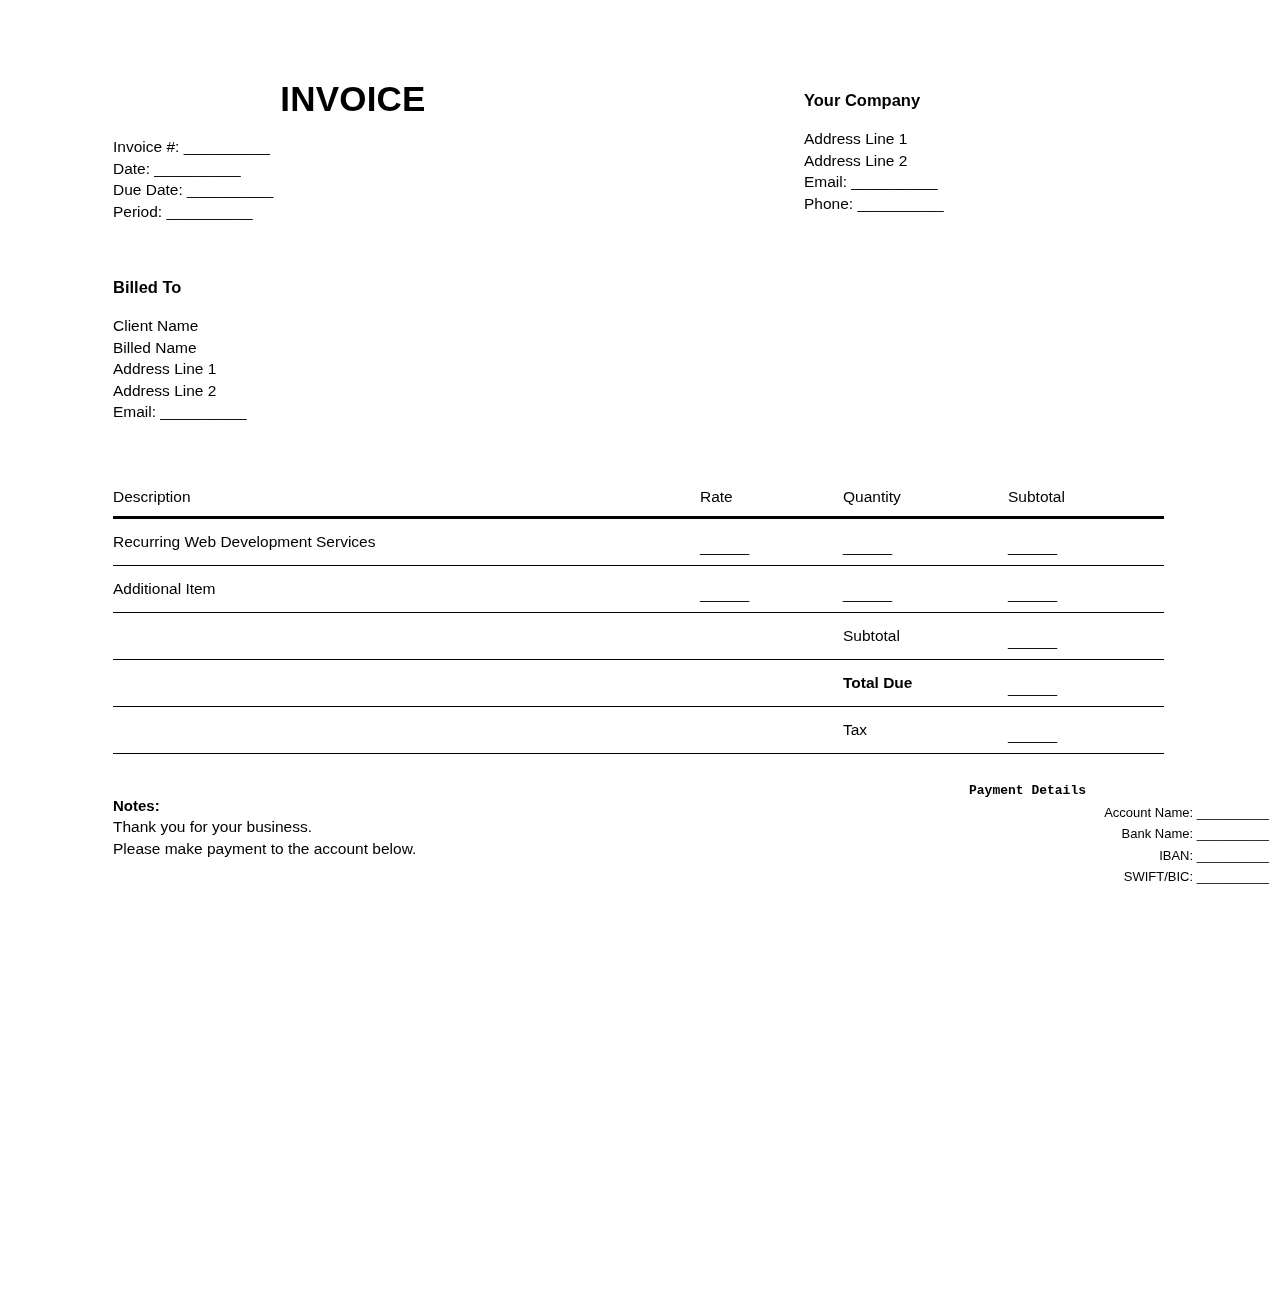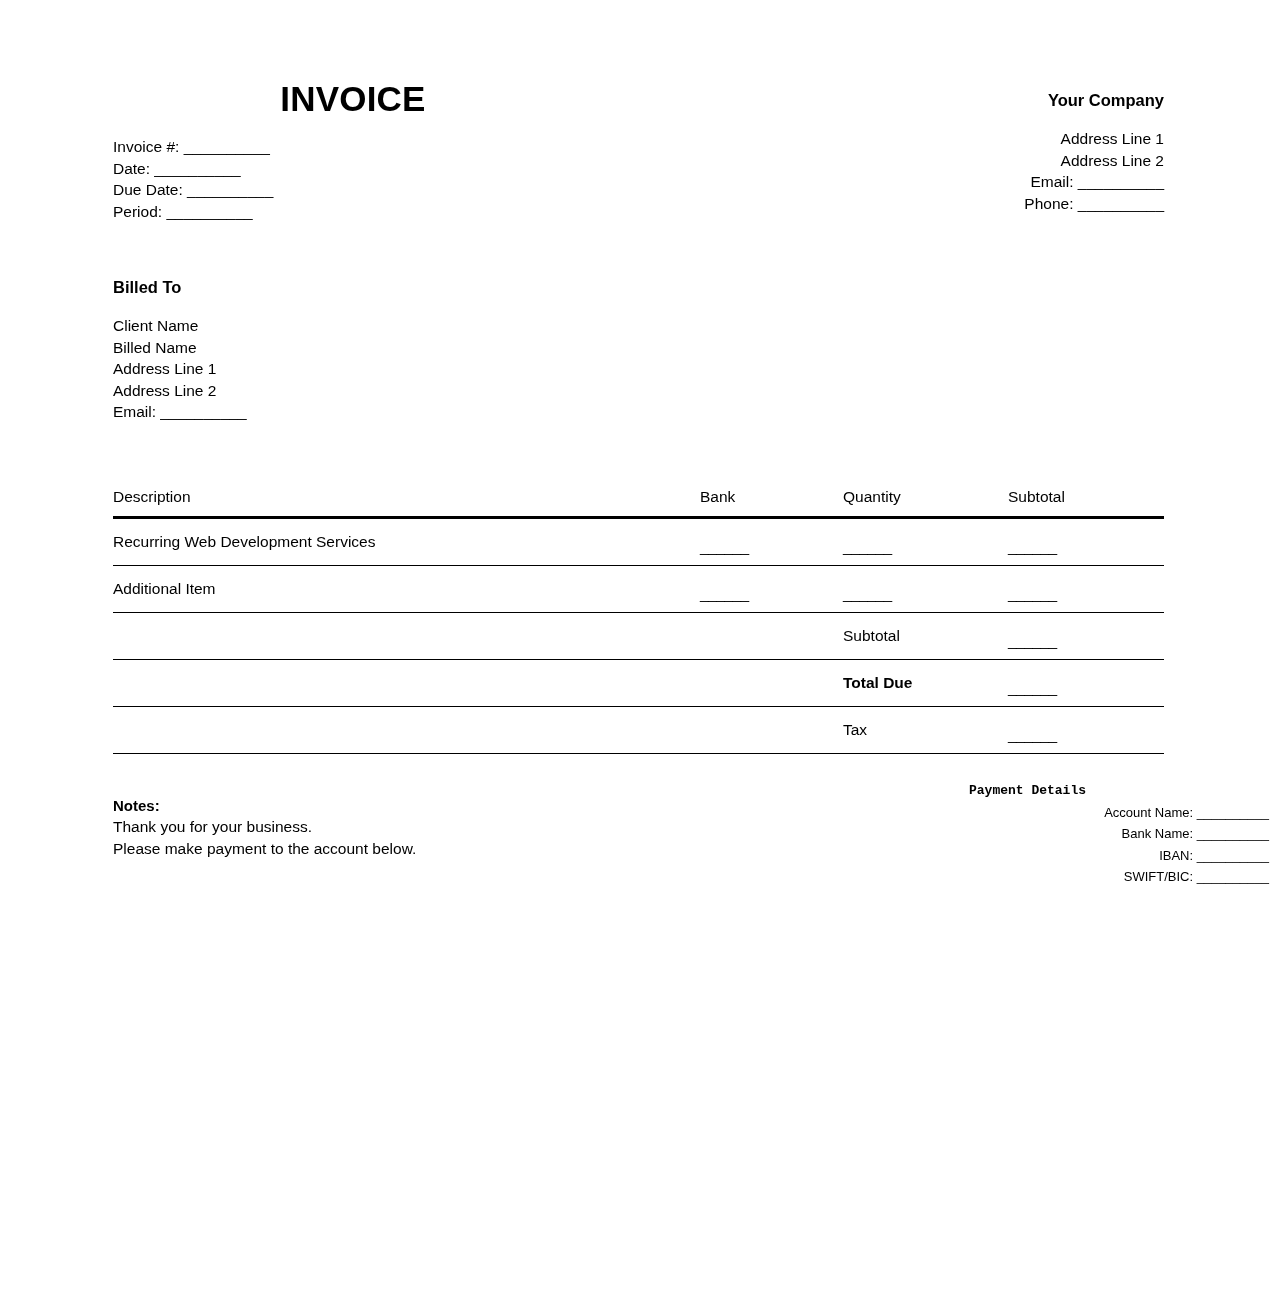--- a/index.html
+++ b/index.html
@@ -39,21 +39,21 @@
     letter-spacing: 0.2px;
     margin: 0 0 16px 0;
     text-align: center;
   }
   .meta-line {
     font-size: 15.5px;
     line-height: 21.5px;
     white-space: pre;
   }
   .header-right {
-    text-align: right;
+    text-align: left;
     width: 360px;
     padding-top: 11px;
   }
   .company-name {
     font-size: 16.5px;
     font-weight: bold;
     line-height: 22px;
     margin-bottom: 17px;
   }
   .company-line {
@@ -198,21 +198,21 @@
     <div class="billed-line">Billed Name</div>
     <div class="billed-line">Address Line 1</div>
     <div class="billed-line">Address Line 2</div>
     <div class="billed-line">Email: __________</div>
   </div>
 
   <table class="items-table">
     <thead>
       <tr>
         <th class="col-desc">Description</th>
-        <th class="col-rate">Bank</th>
+        <th class="col-rate">Rate</th>
         <th class="col-qty">Quantity</th>
         <th class="col-subtotal">Subtotal</th>
       </tr>
     </thead>
     <tbody>
 
       <tr>
         <td>Recurring Web Development Services</td>
         <td><span class="cell-blank">______</span></td>
         <td><span class="cell-blank">______</span></td>

